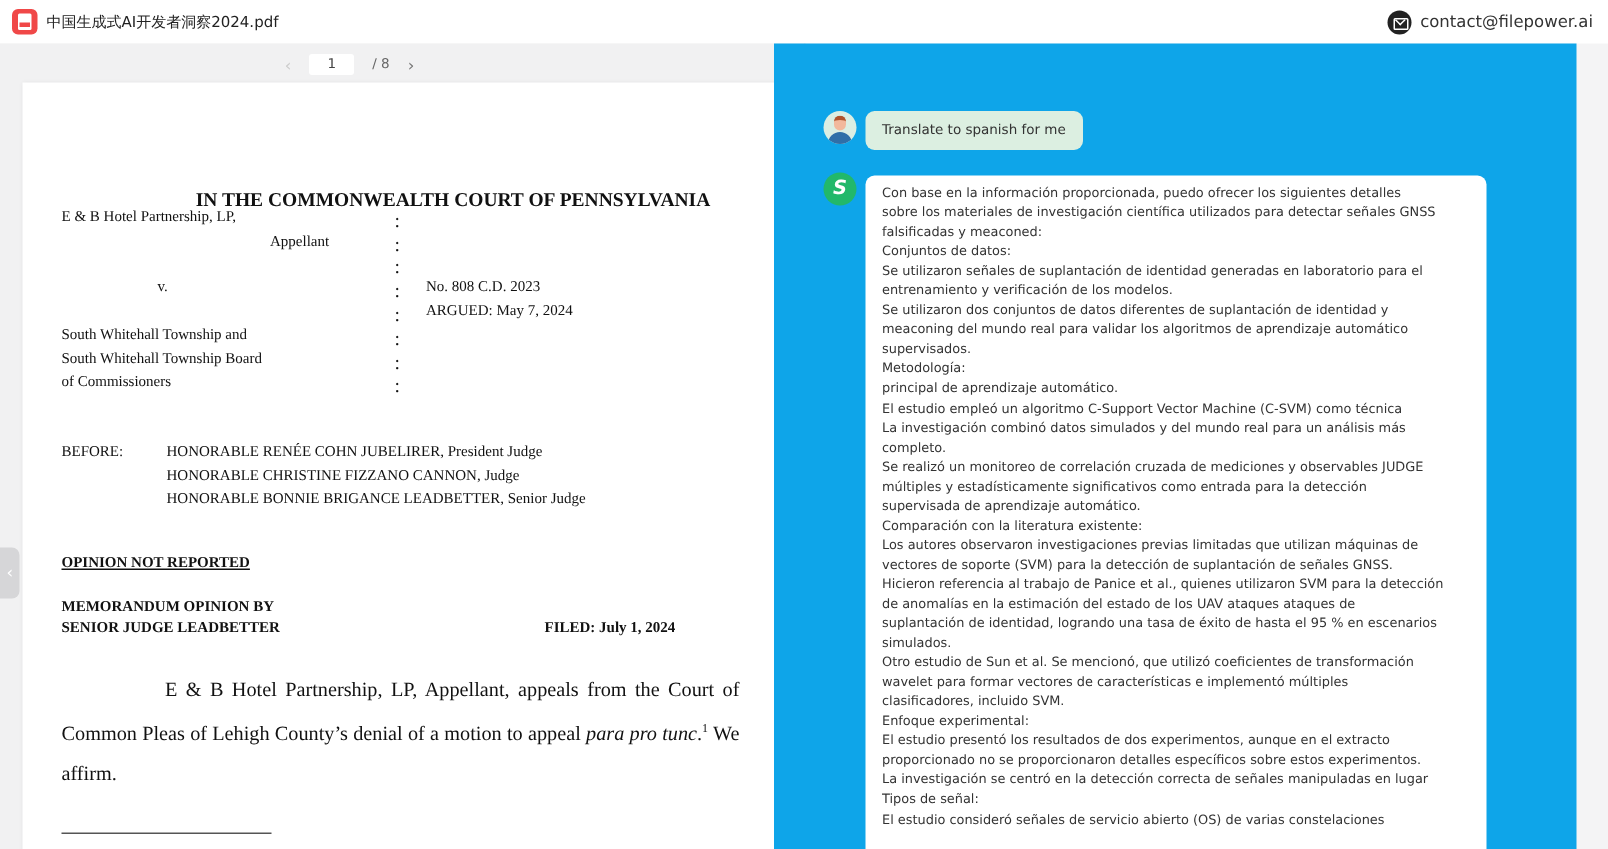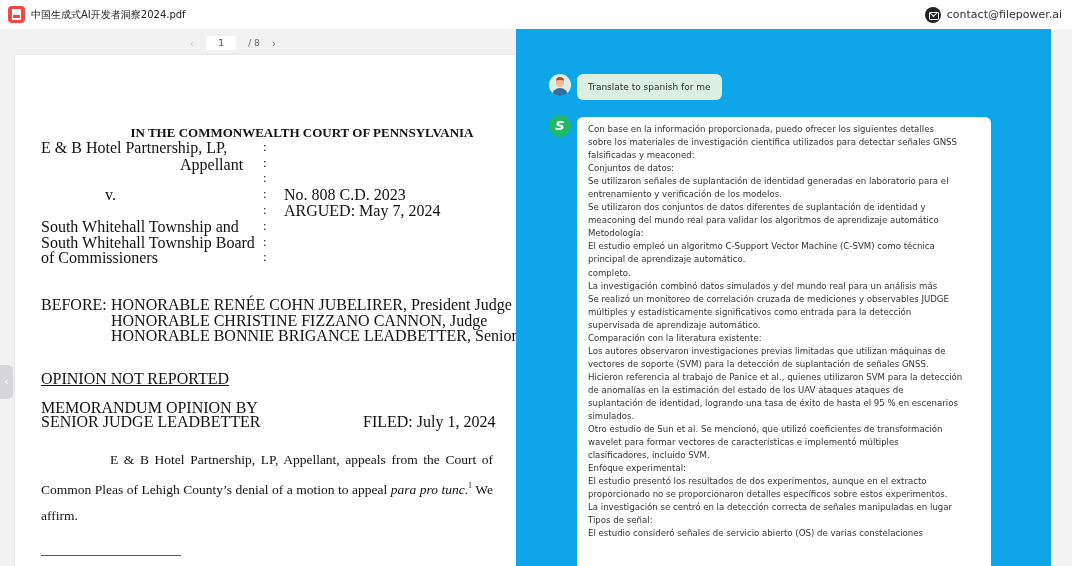--- a/index.html
+++ b/index.html
@@ -22,23 +22,23 @@
     
     .left-pane { position: absolute; left: 0; top: 29px; width: 536px; height: 537px; background: #f1f1f2; }
     .pager { position: absolute; left: 0; top: 6px; width: 536px; height: 16px; display: flex; justify-content: center; align-items: center; gap: 12px; }
     .pager .prev { color: #ccc; font-size: 11px; margin-left: -70px; }
     .pager .page-input { width: 30px; height: 14px; background: #fff; font-size: 9px; color: #444; text-align: center; line-height: 14px; border-radius: 2px; }
     .pager .total { font-size: 9px; color: #666; }
     .pager .next { color: #777; font-size: 11px; }
 
     .page { position: absolute; left: 15px; top: 26px; width: 506px; height: 520px; background: #fff; box-shadow: 0 0 3px rgba(0,0,0,0.08); font-family: "Liberation Serif", serif; color: #111; }
     .court-title { position: absolute; top: 83px; left: 0; width: 574px; text-align: center; font-weight: bold; font-size: 13px; margin-top: 12px; }
-    .row { position: absolute; font-size: 16px; white-space: nowrap; }
+    .row { position: absolute; font-size: 10px; white-space: nowrap; }
     .colon { position: absolute; left: 248px; font-size: 13px; }
-    .bold { font-weight: normal; }
+    .bold { font-weight: bold; }
     .ul { text-decoration: underline; }
     .para { position: absolute; left: 26px; width: 452px; font-size: 13.5px; line-height: 26px; text-align: justify; }
     .footnote-line { position: absolute; left: 26px; top: 528px; width: 140px; height: 1px; background: #555; }
 
     .scrollbar-thumb { position: absolute; left: 529px; top: 32px; width: 5px; height: 64px; background: #7b7b7b; border-radius: 3px; }
     .collapse-handle { position: absolute; left: 0; top: 336px; width: 13px; height: 34px; background: #d6d6d8; border-radius: 0 5px 5px 0; color: #fff; font-size: 11px; text-align: center; line-height: 34px; }
 
     .divider { position: absolute; left: 536px; top: 29px; width: 1px; height: 537px; background: #e2e2e4; }
 
     
@@ -125,25 +125,26 @@
   <div class="avatar-bot">S</div>
   <div class="bot-bubble">
     <div class="bot-line">Con base en la información proporcionada, puedo ofrecer los siguientes detalles</div>
     <div class="bot-line">sobre los materiales de investigación científica utilizados para detectar señales GNSS</div>
     <div class="bot-line">falsificadas y meaconed:</div>
     <div class="bot-line">Conjuntos de datos:</div>
     <div class="bot-line">Se utilizaron señales de suplantación de identidad generadas en laboratorio para el</div>
     <div class="bot-line">entrenamiento y verificación de los modelos.</div>
     <div class="bot-line">Se utilizaron dos conjuntos de datos diferentes de suplantación de identidad y</div>
     <div class="bot-line">meaconing del mundo real para validar los algoritmos de aprendizaje automático</div>
+    <div class="bot-line">supervisados.</div>
     <div class="bot-line">Metodología:</div>
+    <div class="bot-line">principal de aprendizaje automático.</div>
     <div class="bot-line">El estudio empleó un algoritmo C-Support Vector Machine (C-SVM) como técnica</div>
-    <div class="bot-line">principal de aprendizaje automático.</div>
+    <div class="bot-line">La investigación combinó datos simulados y del mundo real para un análisis más</div>
     <div class="bot-line">completo.</div>
-    <div class="bot-line">La investigación combinó datos simulados y del mundo real para un análisis más</div>
     <div class="bot-line">Se realizó un monitoreo de correlación cruzada de mediciones y observables JUDGE</div>
     <div class="bot-line">múltiples y estadísticamente significativos como entrada para la detección</div>
     <div class="bot-line">supervisada de aprendizaje automático.</div>
     <div class="bot-line">Comparación con la literatura existente:</div>
     <div class="bot-line">Los autores observaron investigaciones previas limitadas que utilizan máquinas de</div>
     <div class="bot-line">vectores de soporte (SVM) para la detección de suplantación de señales GNSS.</div>
     <div class="bot-line">Hicieron referencia al trabajo de Panice et al., quienes utilizaron SVM para la detección</div>
     <div class="bot-line">de anomalías en la estimación del estado de los UAV ataques ataques de</div>
     <div class="bot-line">suplantación de identidad, logrando una tasa de éxito de hasta el 95 % en escenarios</div>
     <div class="bot-line">simulados.</div>

